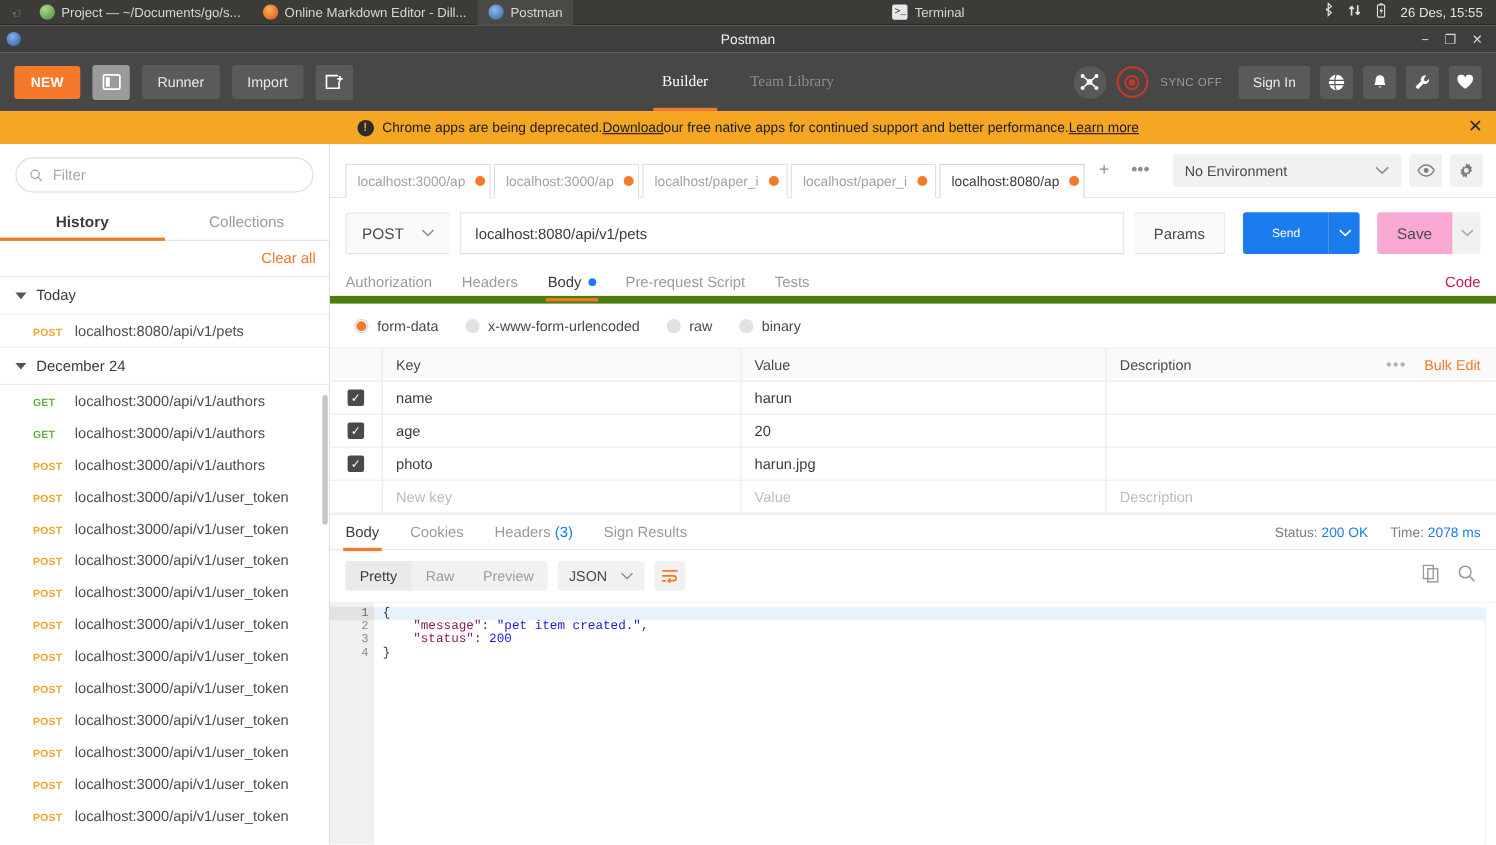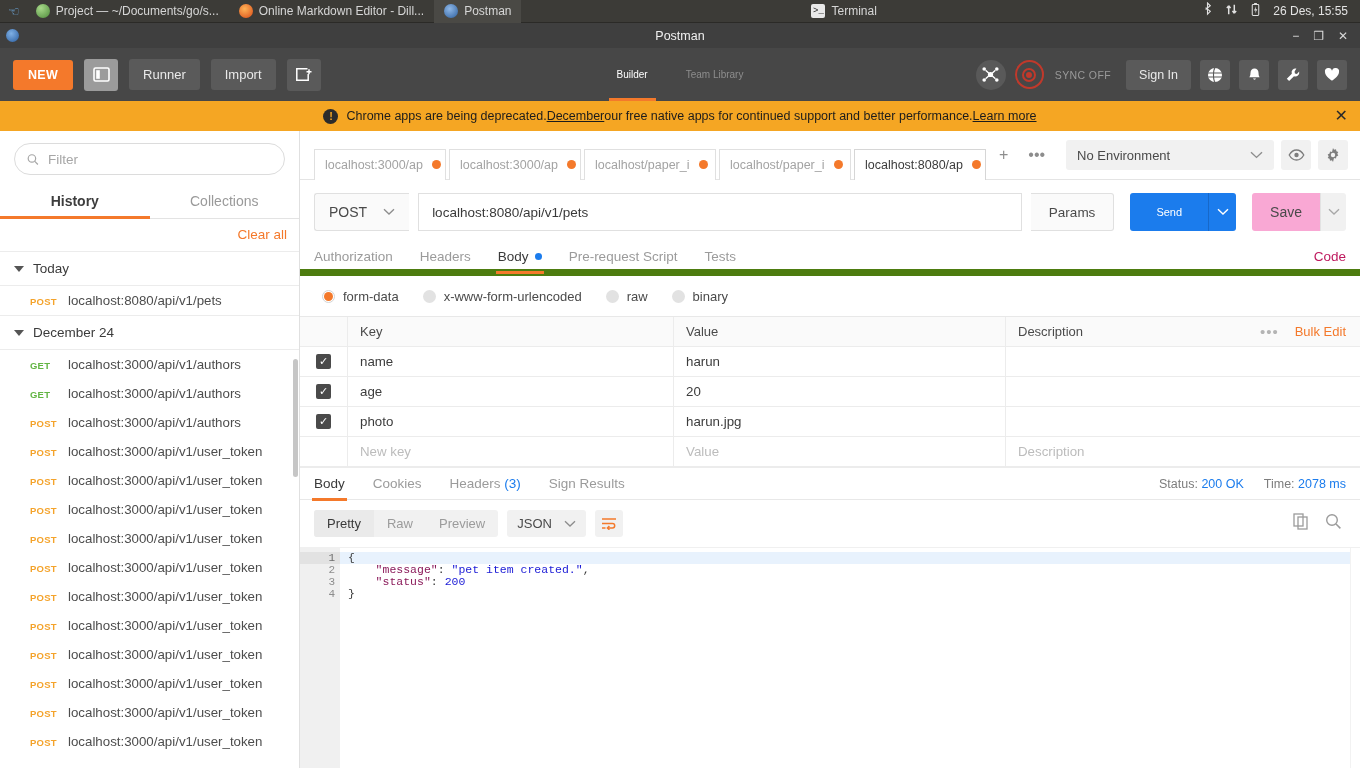--- a/index.html
+++ b/index.html
@@ -76,22 +76,22 @@
     background: #5a5a5a; border-radius: 3px; width: 34px; height: 32px;
     display: flex; align-items: center; justify-content: center;
   }
   .btn-icon-light { background: #9b9b9b; }
   .hdr-center {
     position: absolute; left: 0; right: 0;
     display: flex; justify-content: center; align-items: center; gap: 38px;
     height: 53px; pointer-events: none;
   }
   .hdr-tab {
-    font-size: 10px; color: #c8c8c8; position: relative;
-    height: 53px; line-height: 53px; pointer-events: auto;
+    font-size: 14px; color: #c8c8c8; position: relative;
+    height: 53px; line-height: 53px; pointer-events: auto; font-family: Liberation Serif, serif;
   }
   .hdr-tab.muted { color: #8d8d8d; }
   .hdr-tab.active { color: #ffffff; }
   .hdr-tab.active::after {
     content: ""; position: absolute; left: -8px; right: -8px; bottom: 0;
     height: 3px; background: #f4792b;
   }
   .hdr-right { margin-left: auto; display: flex; align-items: center; gap: 9px; z-index: 3; }
   .circ-btn {
     width: 30px; height: 30px; border-radius: 50%;
@@ -490,21 +490,21 @@
       <svg width="16" height="15" viewBox="0 0 16 15">
         <path d="M8 13.6S1 9.2 1 5.2a3.4 3.4 0 0 1 7-1.4 3.4 3.4 0 0 1 7 1.4c0 4-7 8.4-7 8.4z" fill="#fff"></path>
       </svg>
     </div>
   </div>
 </div>
 
 <div id="banner">
   <span class="bang">!</span>
   <span>Chrome apps are being deprecated. </span>
-  <a href="#">December</a>
+  <a href="#">Download</a>
   <span> our free native apps for continued support and better performance. </span>
   <a href="#">Learn more</a>
   <span id="banner-close">✕</span>
 </div>
 
 <div id="main">
 
   <div id="sidebar">
     <div id="filter-wrap">
       <div id="filter-box">

